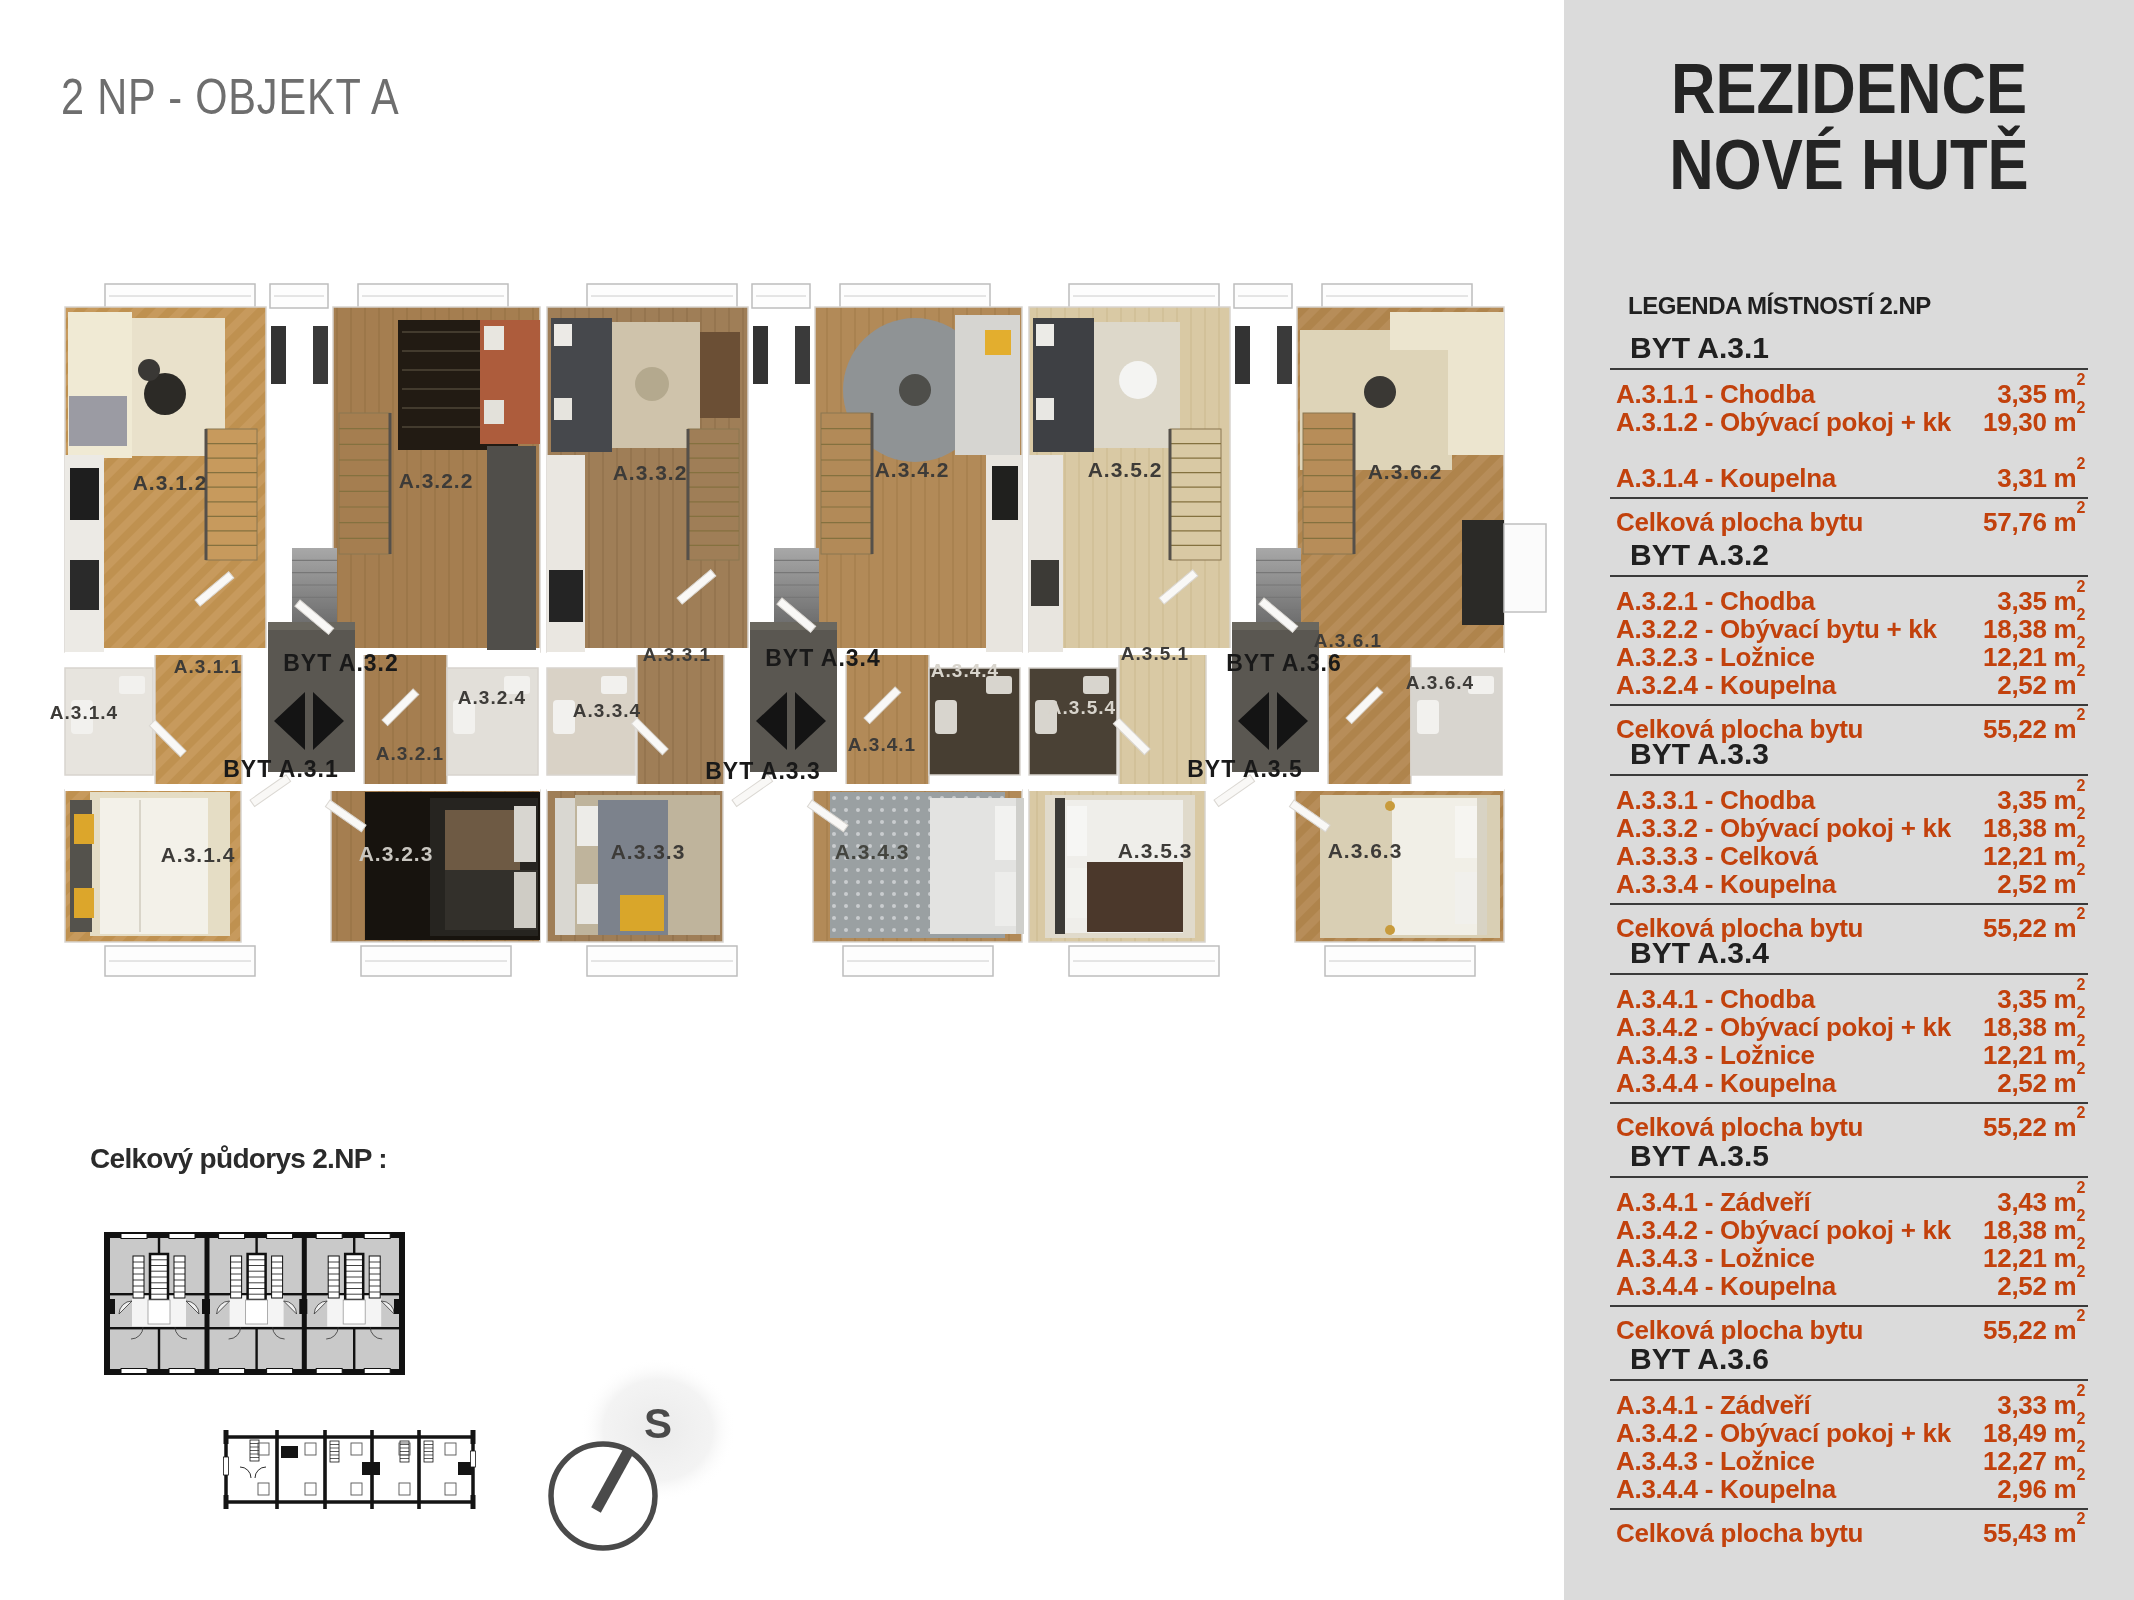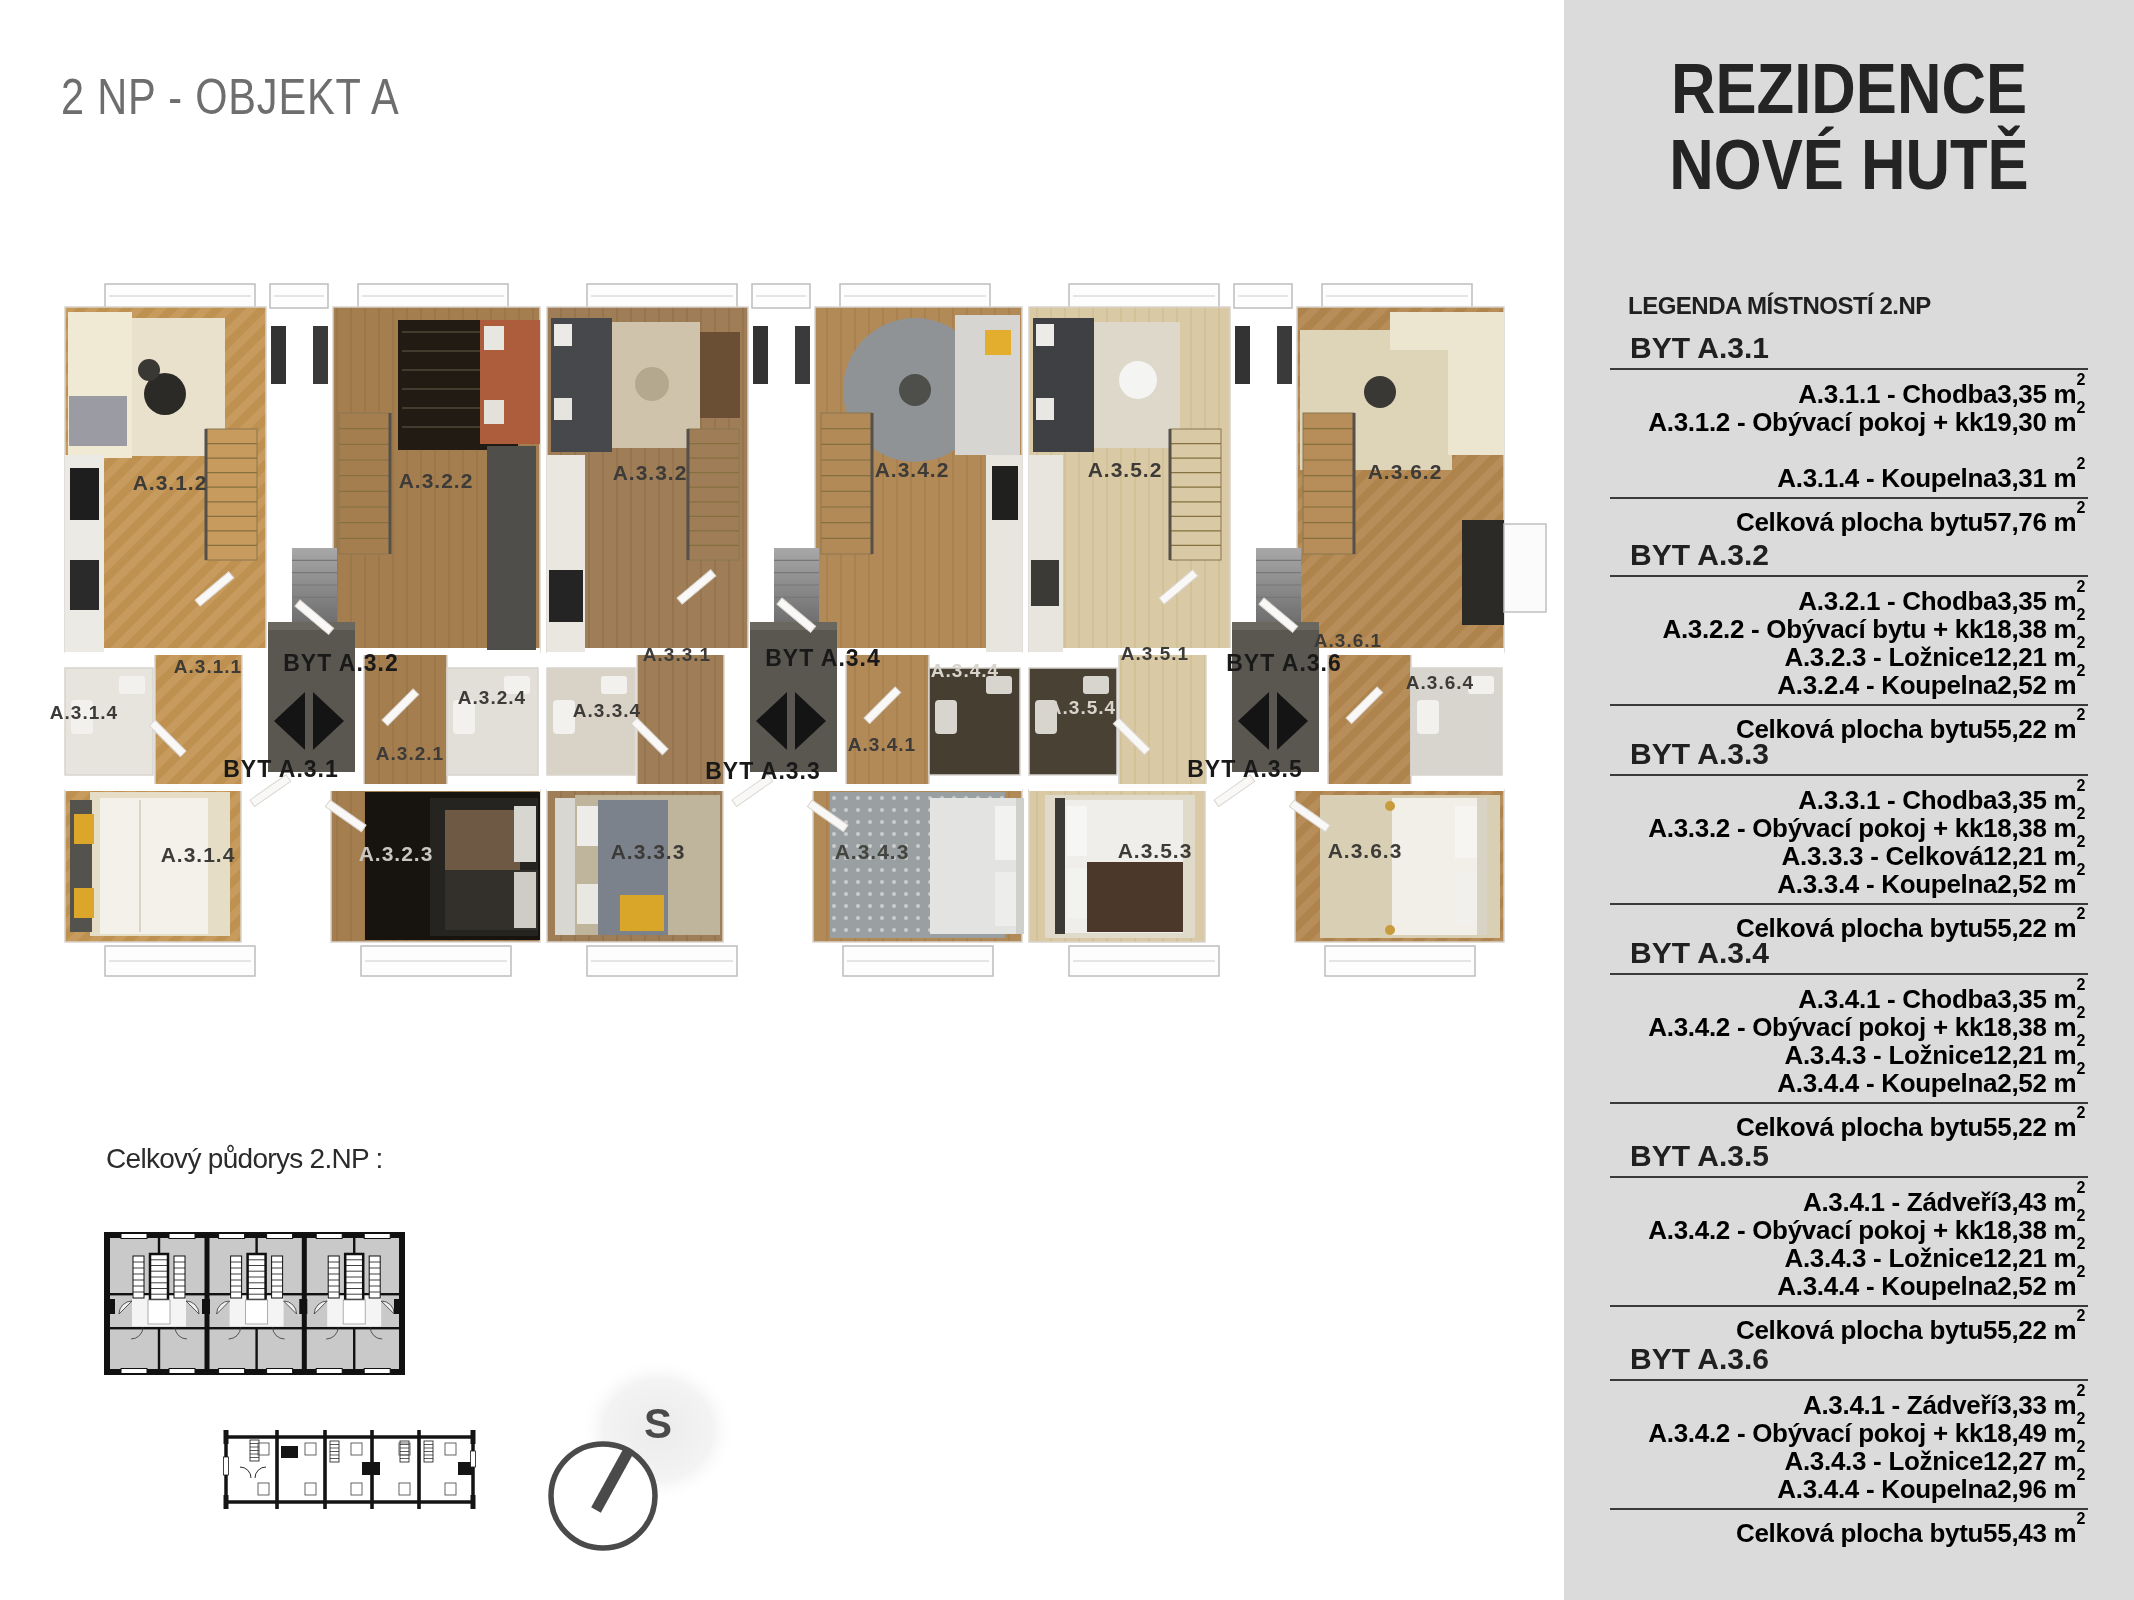--- a/index.html
+++ b/index.html
@@ -1,28 +1,28 @@
 <!DOCTYPE html>
 <html lang="cs"><head><meta charset="utf-8">
 <style>
   html,body{margin:0;padding:0;width:2134px;height:1600px;background:#ffffff;
     font-family:"Liberation Sans",sans-serif;overflow:hidden;}
   .abs{position:absolute;}
   #t1{position:absolute;left:61px;top:68px;font-size:50px;font-weight:400;color:#6e6e6e;
       letter-spacing:1px;transform:scaleX(0.83);transform-origin:left;}
   #plansvg{position:absolute;left:0;top:0;}
-  #celk{position:absolute;left:106px;top:1143px;font-size:28px;font-weight:normal;color:#2b2b2b;letter-spacing:-0.7px;}
+  #celk{position:absolute;left:90px;top:1143px;font-size:28px;font-weight:bold;color:#2b2b2b;letter-spacing:-0.7px;}
   #sidebar{position:absolute;left:1564px;top:0;width:570px;height:1600px;background:#dbdbdb;}
   #rez{position:absolute;left:0;width:570px;top:51px;text-align:center;font-weight:bold;color:#242424;
       font-size:70px;line-height:76px;letter-spacing:0px;transform:scaleX(0.88);transform-origin:center;}
   #legenda{position:absolute;left:64px;top:292px;font-size:24px;font-weight:bold;color:#202020;letter-spacing:-0.5px;}
   .byt{position:absolute;left:66px;font-size:30px;font-weight:bold;color:#202020;letter-spacing:0px;}
   .rule{position:absolute;left:46px;width:478px;height:2px;background:#3a3a3a;}
-  .row{position:absolute;left:52px;right:49px;display:flex;justify-content:flex-end;
-      font-size:26px;font-weight:bold;color:#000000;letter-spacing:-0.3px;white-space:nowrap;}
+  .row{position:absolute;left:52px;right:49px;display:flex;justify-content:space-between;
+      font-size:26px;font-weight:bold;color:#c2410c;letter-spacing:-0.3px;white-space:nowrap;}
   .row sup{font-size:16px;line-height:0;position:relative;top:-8px;}
   text{font-family:"Liberation Sans",sans-serif;}
 </style></head>
 <body>
 <div id="t1">2 NP - OBJEKT A</div>
 
 <svg id="plansvg" width="1600" height="1050" viewBox="0 0 1600 1050">
 <defs>
   <pattern id="p1" width="16" height="16" patternUnits="userSpaceOnUse" patternTransform="rotate(45)">
     <rect width="16" height="16" fill="#c79a5d"></rect>

